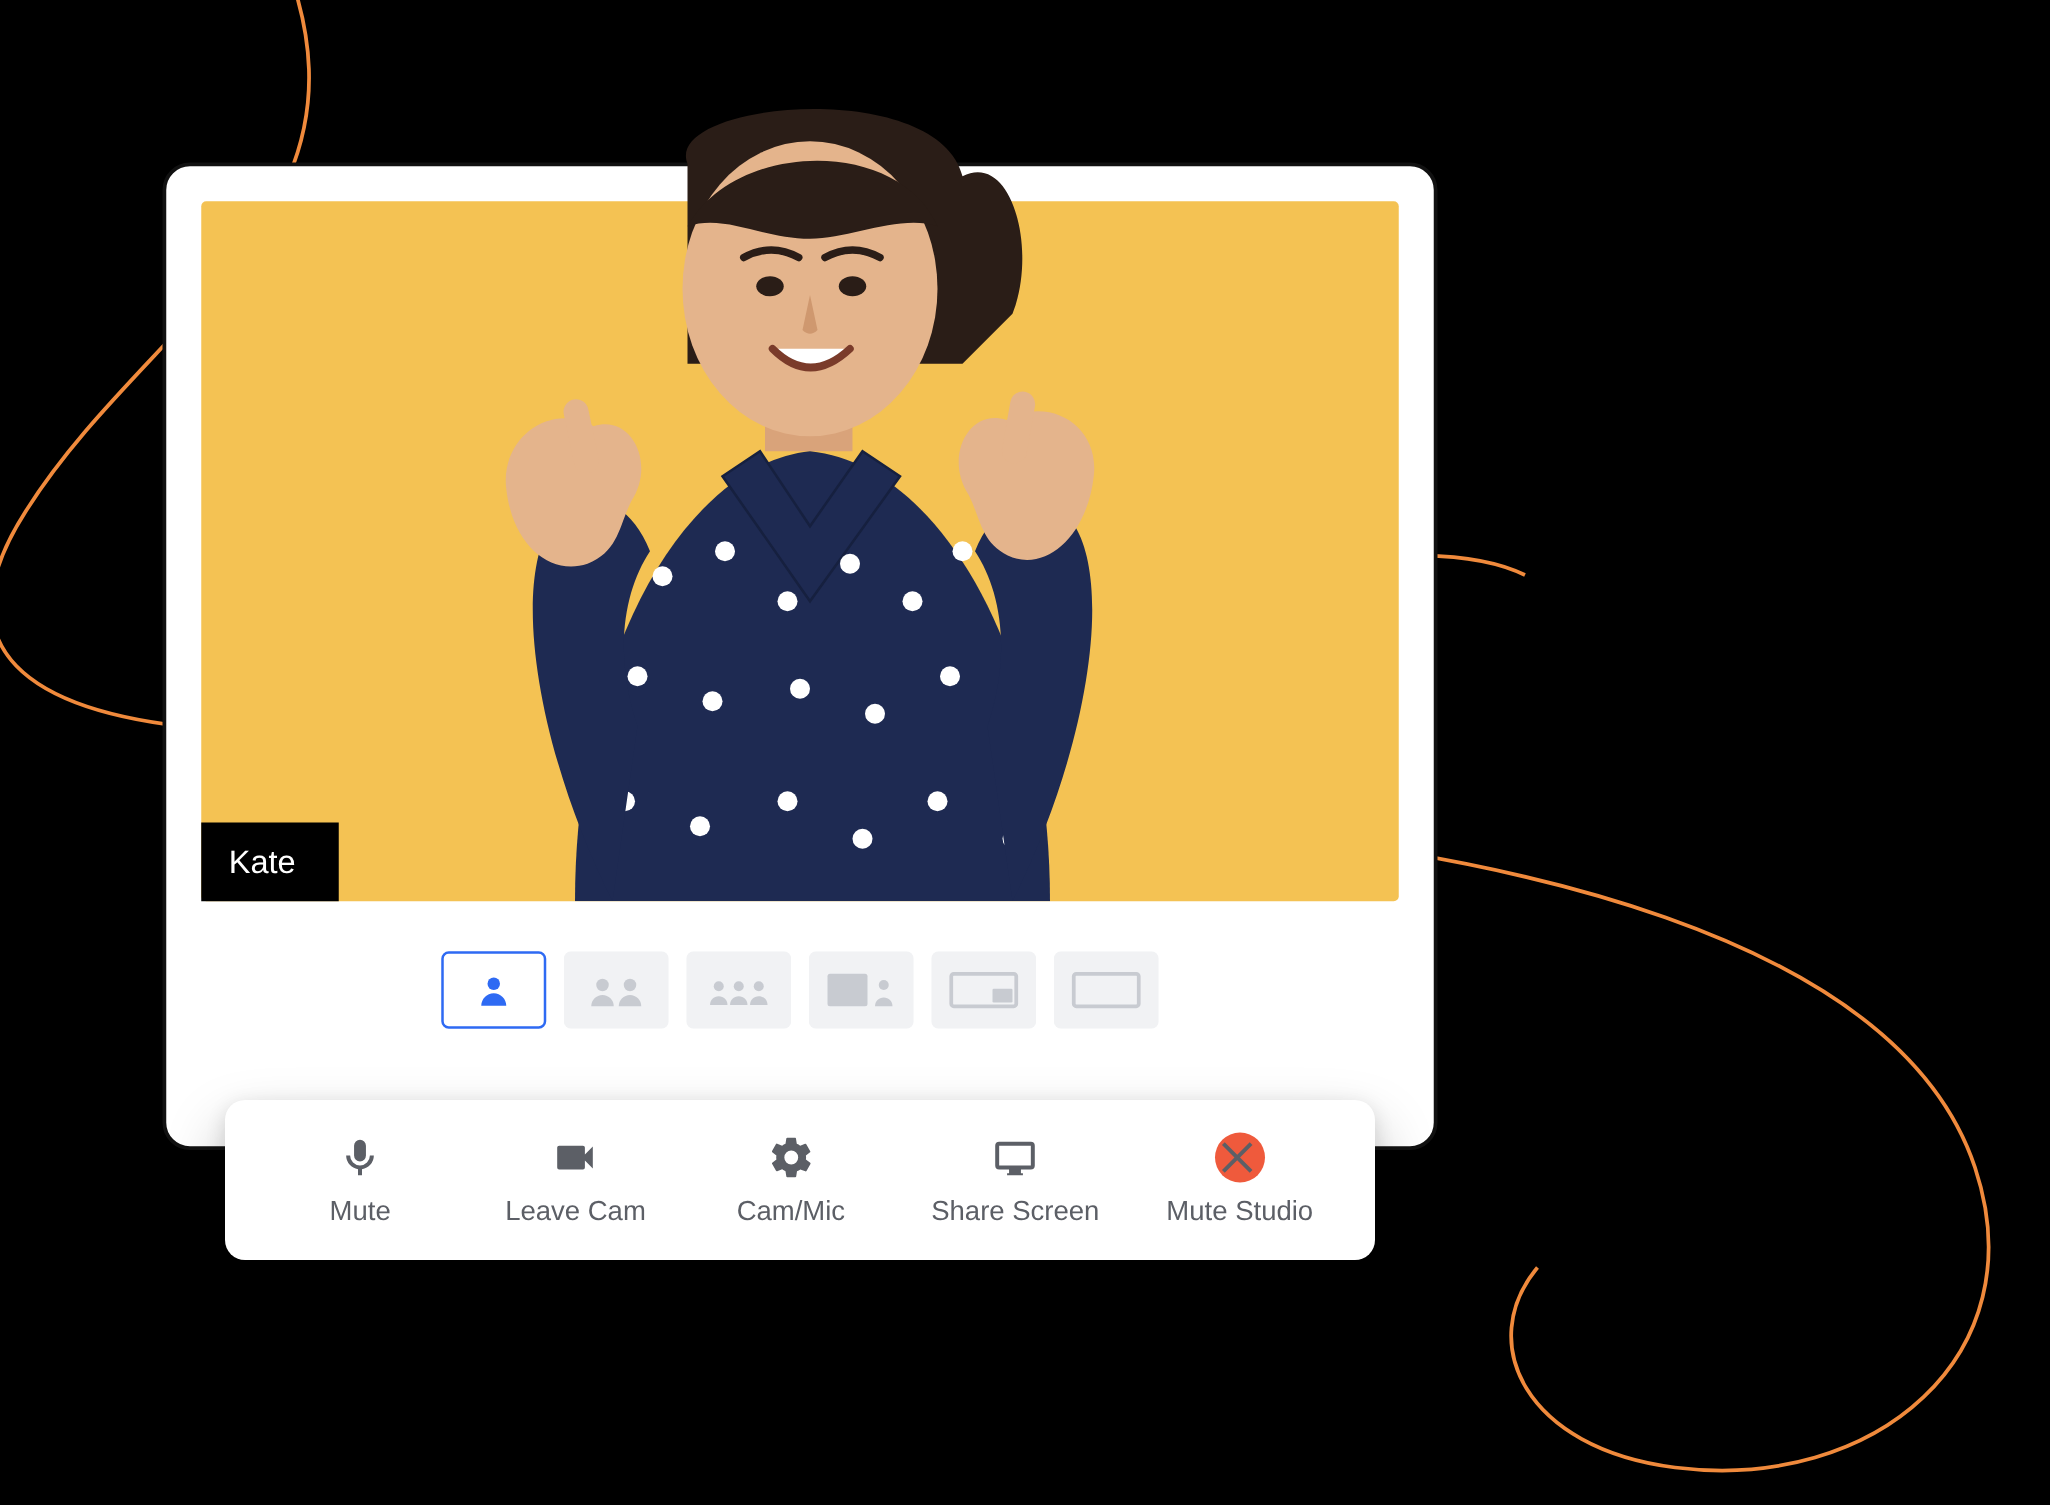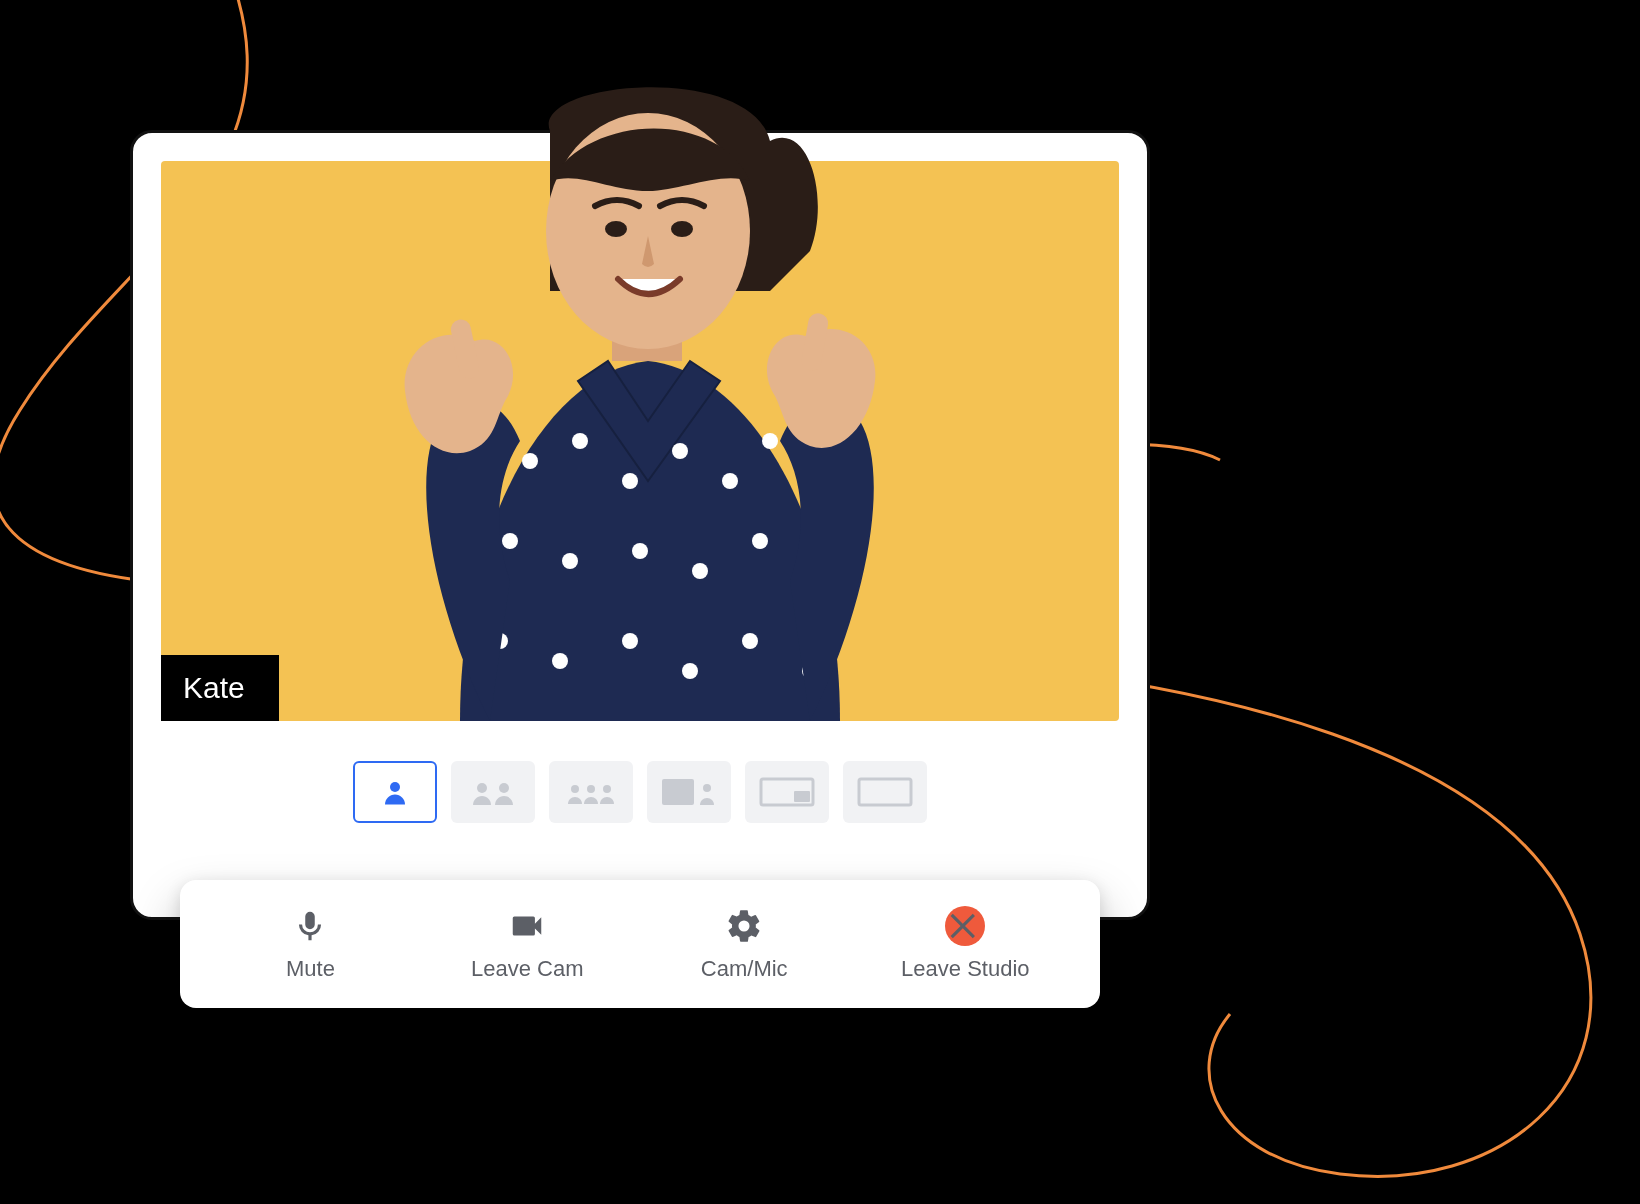--- a/index.html
+++ b/index.html
@@ -50,21 +50,21 @@
       width: 780px;
       height: 680px;
       pointer-events: none;
     }
     .name-tag {
       position: absolute;
       left: 0;
       bottom: 0;
       background: #000;
       color: #fff;
-      font-size: 30px;
+      font-size: 26px;
       font-weight: 500;
       padding: 16px 34px 16px 22px;
     }
 
     .layouts {
       display: flex;
       justify-content: center;
       gap: 14px;
       margin-top: 40px;
     }
@@ -273,25 +273,33 @@
 
   <div class="tool">
     <span class="icon">
       <svg viewBox="0 0 24 24">
           <path d="M19.4 13a7.5 7.5 0 0 0 .1-1 7.5 7.5 0 0 0-.1-1l2.1-1.6a.5.5 0 0 0 .1-.6l-2-3.5a.5.5 0 0 0-.6-.2l-2.5 1a7.3 7.3 0 0 0-1.7-1l-.4-2.6A.5.5 0 0 0 14 2h-4a.5.5 0 0 0-.5.4L9.1 5a7.3 7.3 0 0 0-1.7 1l-2.5-1a.5.5 0 0 0-.6.2l-2 3.5a.5.5 0 0 0 .1.6L4.5 11a7.5 7.5 0 0 0-.1 1 7.5 7.5 0 0 0 .1 1l-2.1 1.6a.5.5 0 0 0-.1.6l2 3.5a.5.5 0 0 0 .6.2l2.5-1a7.3 7.3 0 0 0 1.7 1l.4 2.6A.5.5 0 0 0 10 22h4a.5.5 0 0 0 .5-.4l.4-2.6a7.3 7.3 0 0 0 1.7-1l2.5 1a.5.5 0 0 0 .6-.2l2-3.5a.5.5 0 0 0-.1-.6L19.4 13zM12 15.5A3.5 3.5 0 1 1 15.5 12 3.5 3.5 0 0 1 12 15.5z"></path>
         </svg>
     </span>
     <span class="label">Cam/Mic</span>
   </div>
 
+  <div class="tool">
+    <span class="icon">
+      <svg viewBox="0 0 24 24">
+          <path d="M20 4H4a2 2 0 0 0-2 2v10a2 2 0 0 0 2 2h5v2H8v1h8v-1h-1v-2h5a2 2 0 0 0 2-2V6a2 2 0 0 0-2-2zm0 12H4V6h16v10z"></path>
+        </svg>
+    </span>
+    <span class="label">Share Screen</span>
+  </div>
 
 
   <div class="tool">
     <span class="icon">
       <span class="leave-circle">
         <svg viewBox="0 0 24 24">
             <path d="M18.3 5.7 12 12l6.3 6.3-1.4 1.4L10.6 13.4 4.3 19.7 2.9 18.3 9.2 12 2.9 5.7 4.3 4.3 10.6 10.6 16.9 4.3z"></path>
           </svg>
       </span>
     </span>
-    <span class="label">Leave Studio</span>
+    <span class="label">Mute Studio</span>
   </div>
 </div>
 
 </body></html>

